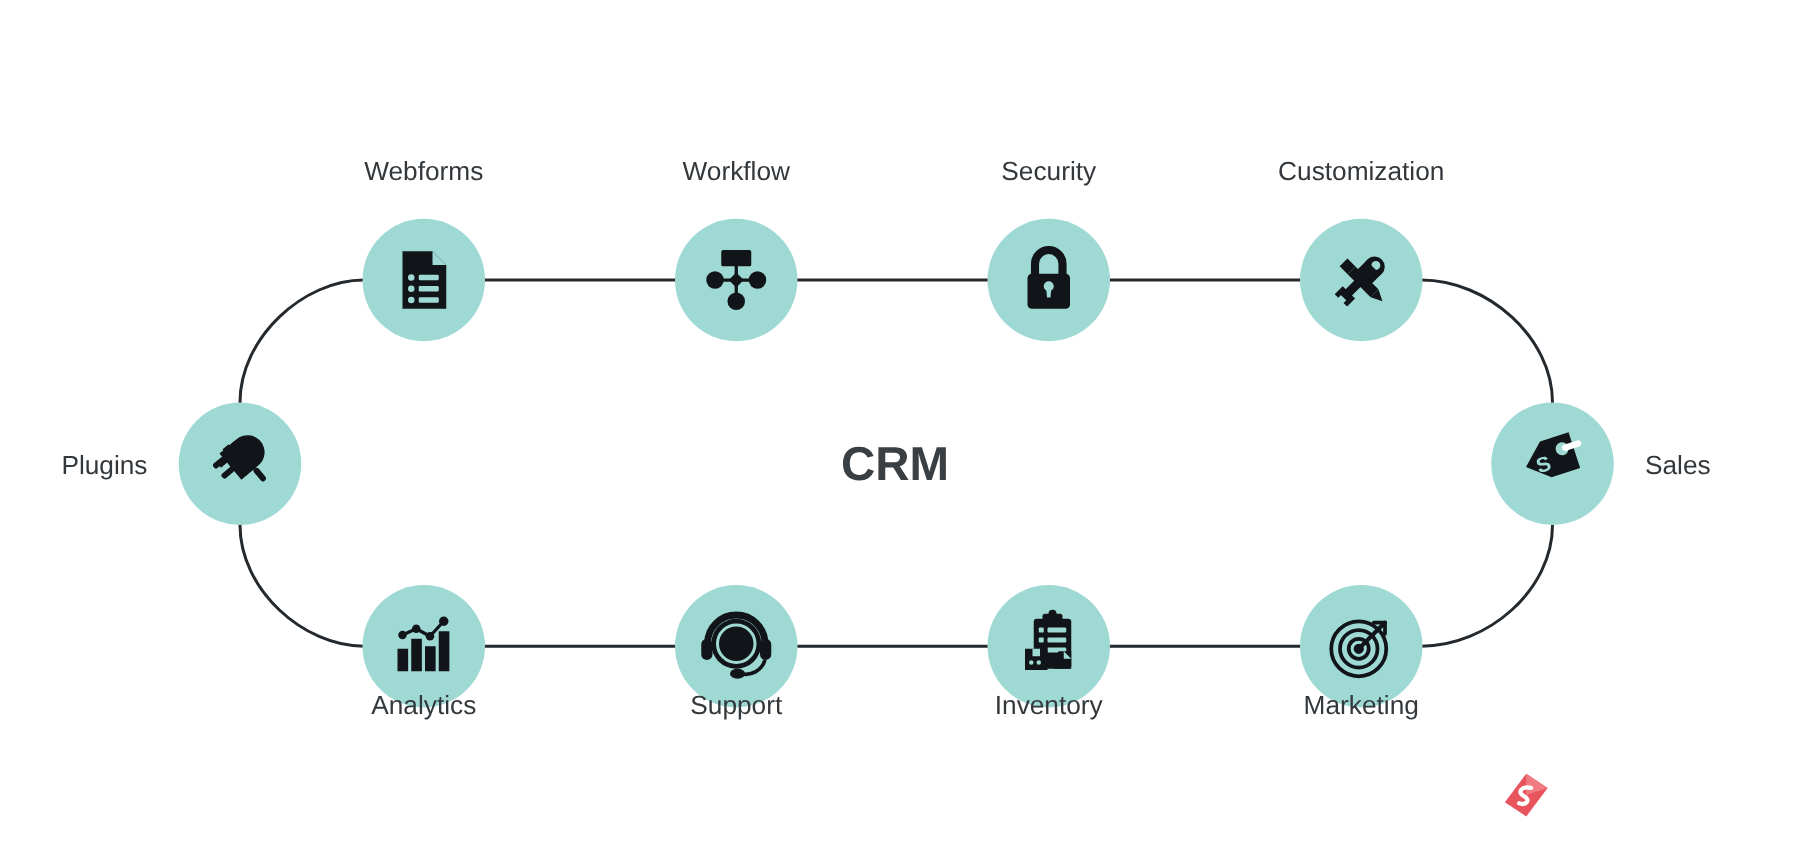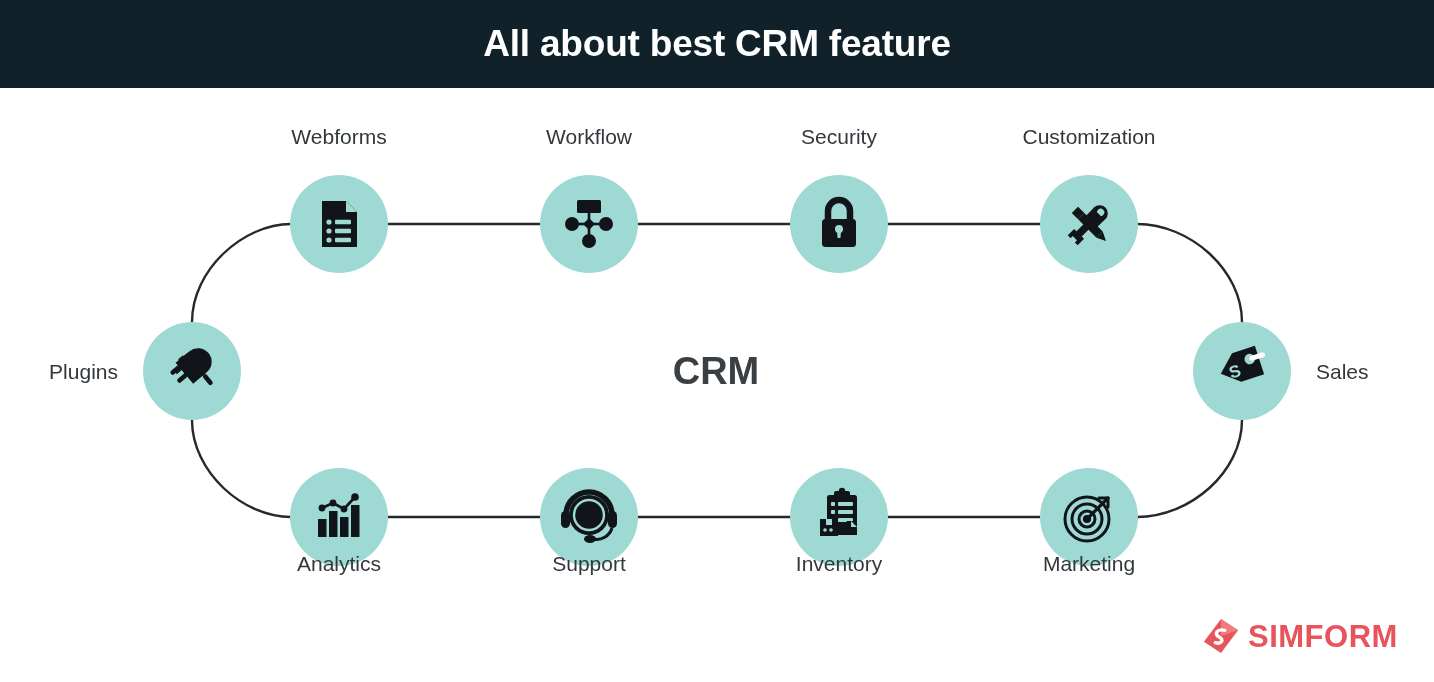--- a/index.html
+++ b/index.html
@@ -82,23 +82,20 @@
     color: #e8545c;
     letter-spacing: 0.5px;
     line-height: 1;
   }
 </style>
 </head>
 <body>
 
 <div id="page">
 
-  <div id="header-banner">
-    <div id="header-title">All about best CRM feature</div>
-  </div>
 
   <div id="diagram-canvas">
     <svg id="diagram-svg" viewBox="0 0 1434 594">
 
       <g fill="none" stroke="#24292e" stroke-width="2.4" stroke-linecap="round">
         <path d="M 388 136 L 540 136"></path>
         <path d="M 638 136 L 790 136"></path>
         <path d="M 888 136 L 1040 136"></path>
         <path d="M 388 429 L 540 429"></path>
         <path d="M 638 429 L 790 429"></path>
@@ -283,16 +280,15 @@
 
     </svg>
   </div>
 
   <div id="brand-logo">
     <svg id="brand-mark" viewBox="0 0 40 40">
       <path d="M 20 2 L 38 14 L 20 38 L 2 26 Z" fill="#e8545c"></path>
       <path d="M 20 2 L 38 14 L 20 20 Z" fill="#f07b80"></path>
       <path d="M 24 14 C 16 12, 12 18, 18 21 C 24 24, 20 29, 14 27" fill="none" stroke="#ffffff" stroke-width="3.6" stroke-linecap="round"></path>
     </svg>
-    <div id="brand-text">SIMFORM</div>
   </div>
 
 </div>
 
 </body></html>

